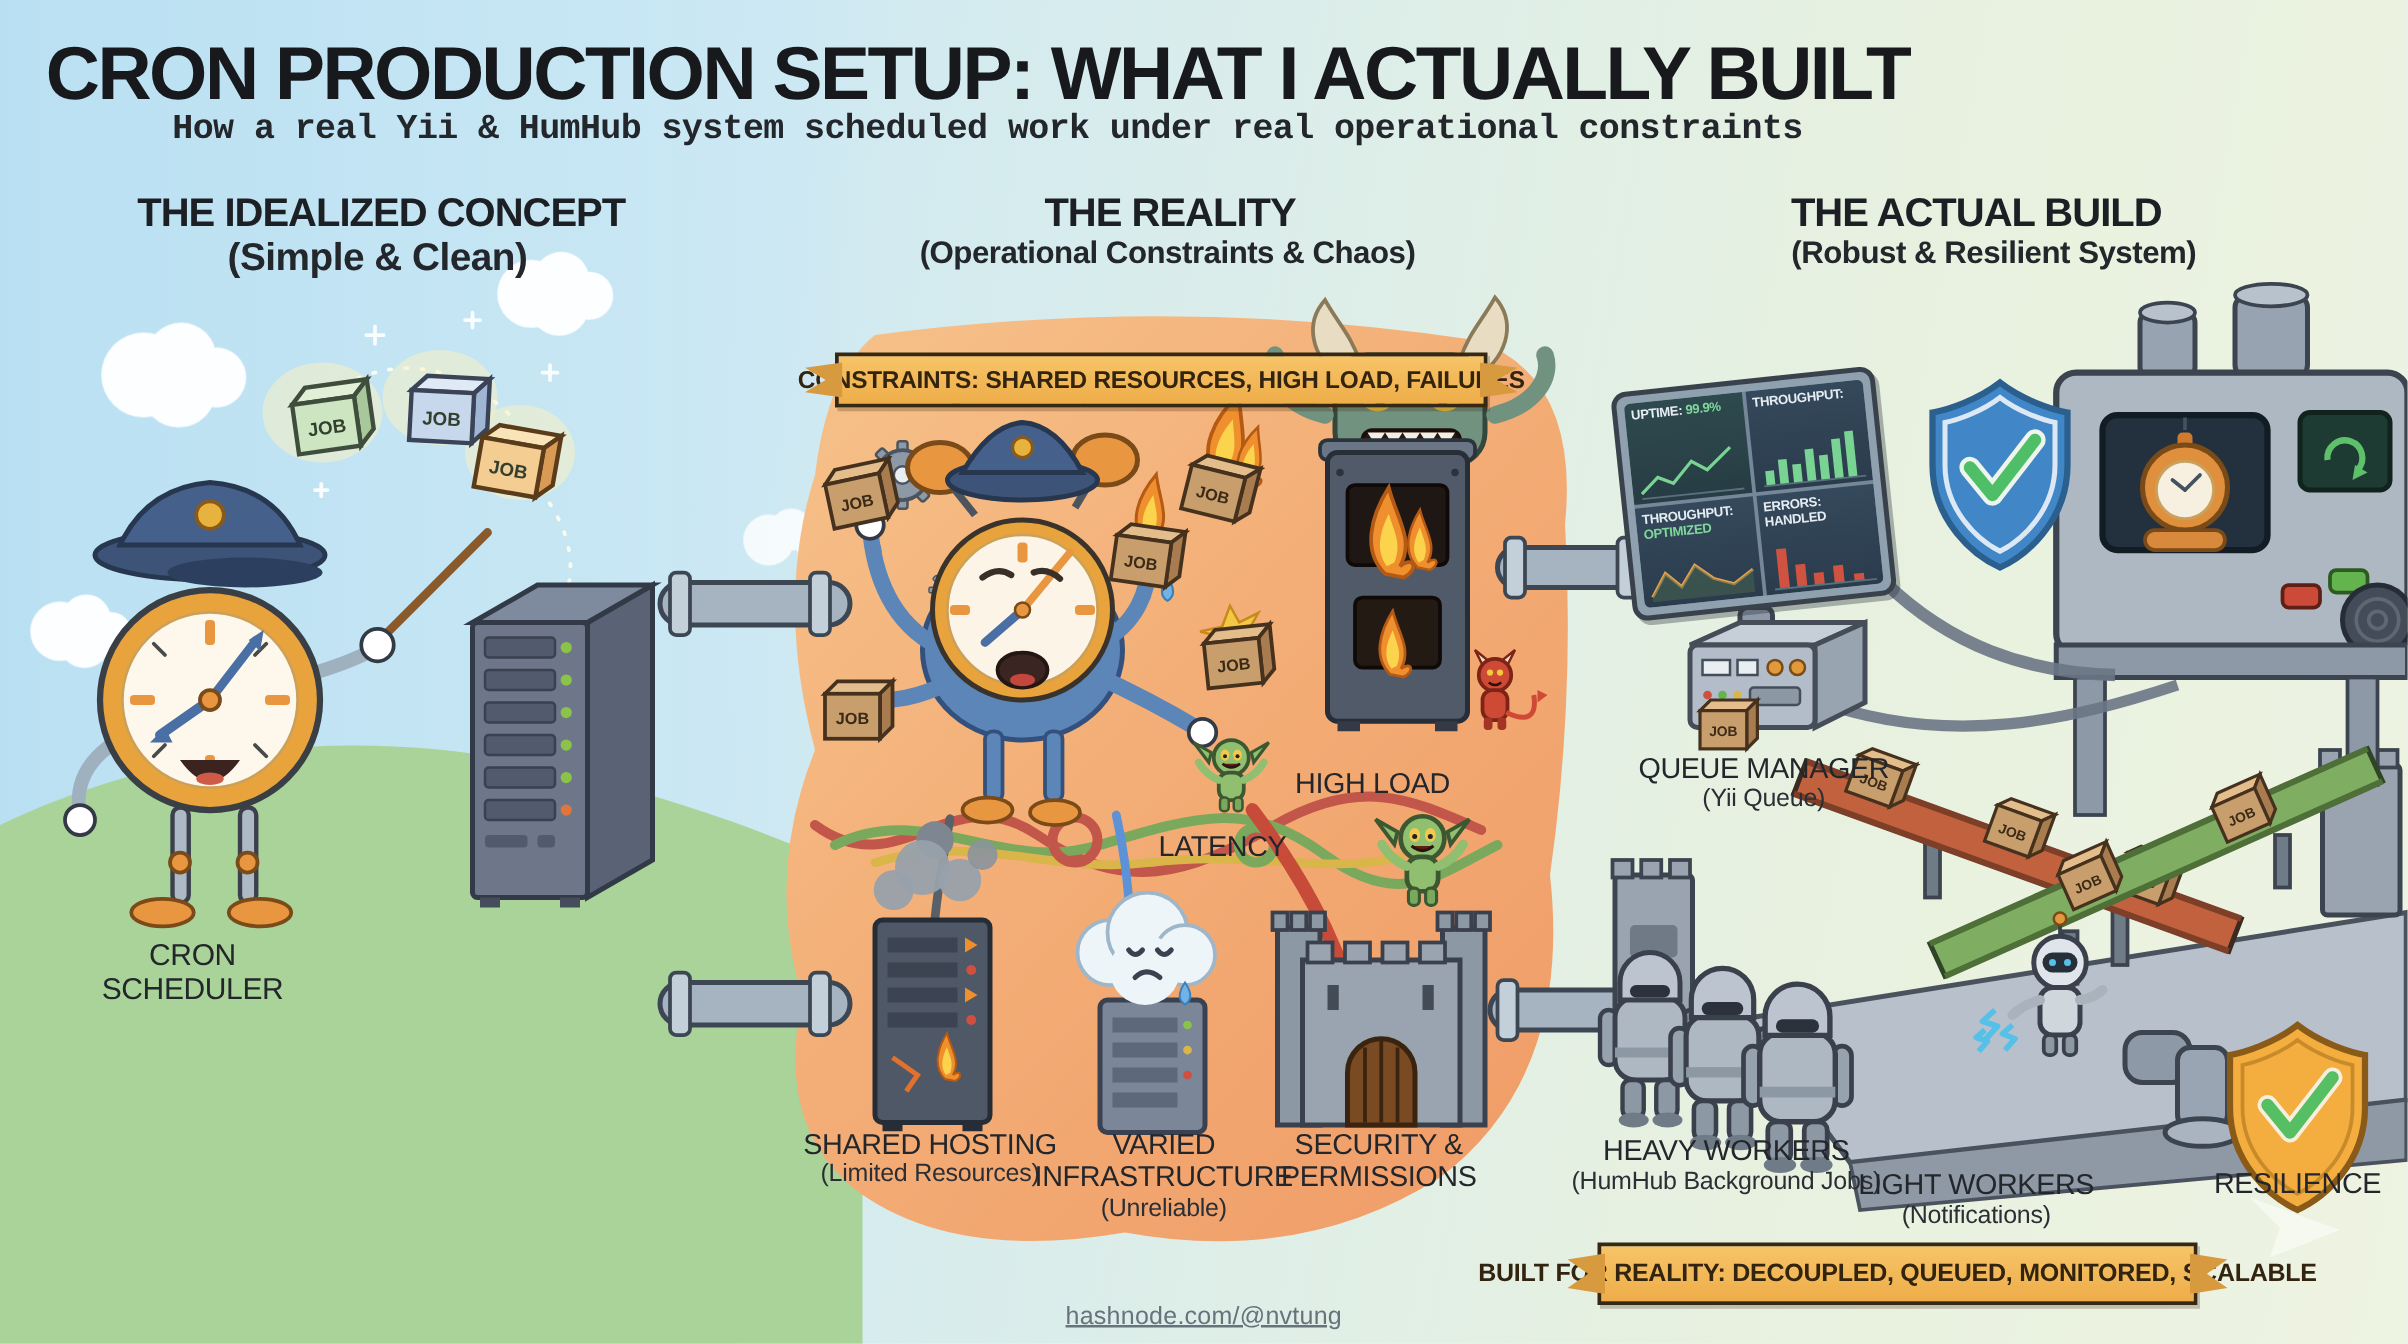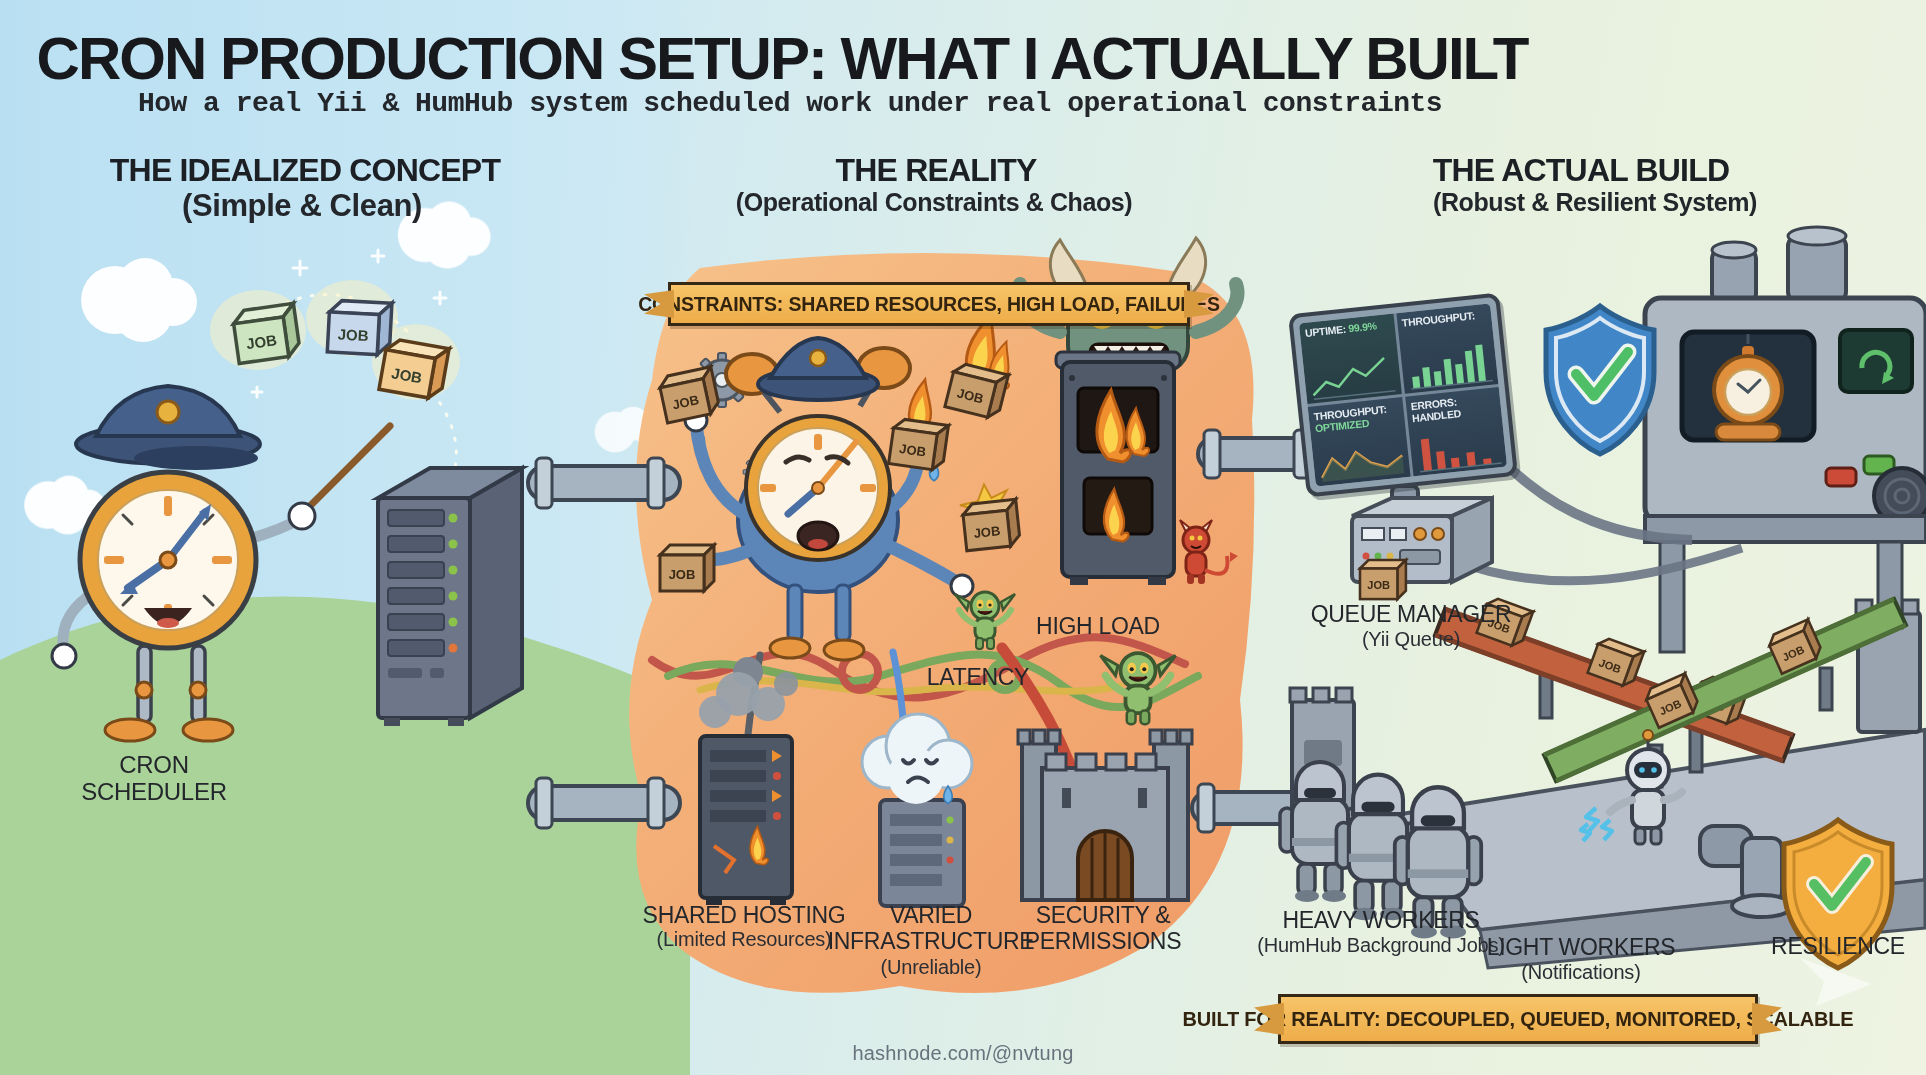--- a/index.html
+++ b/index.html
@@ -671,15 +671,15 @@
 <div class="abs ctr lbl" style="left:1581px;top:935px;font-size:23px;">LIGHT WORKERS</div>
 <div class="abs ctr sub" style="left:1581px;top:961px;font-size:20px;">(Notifications)</div>
 <div class="abs ctr lbl" style="left:1838px;top:934px;font-size:23px;">RESILIENCE</div>
 
 <div class="ribbon" style="left:1278px;top:994px;width:474px;height:44px;font-size:20px;">
   <div class="tail l"></div>
   <span>BUILT FOR REALITY: DECOUPLED, QUEUED, MONITORED, SCALABLE</span>
   <div class="tail r"></div>
 </div>
 
-<div class="abs ctr footer" style="left:963px;top:1042px;font-size:20px;">hashnode.com/@nvtung</div>
+<div class="abs ctr footer" style="left:963px;top:1042px;font-size:20px;text-decoration:underline;">hashnode.com/@nvtung</div>
 
 </div>
 
 </body></html>

